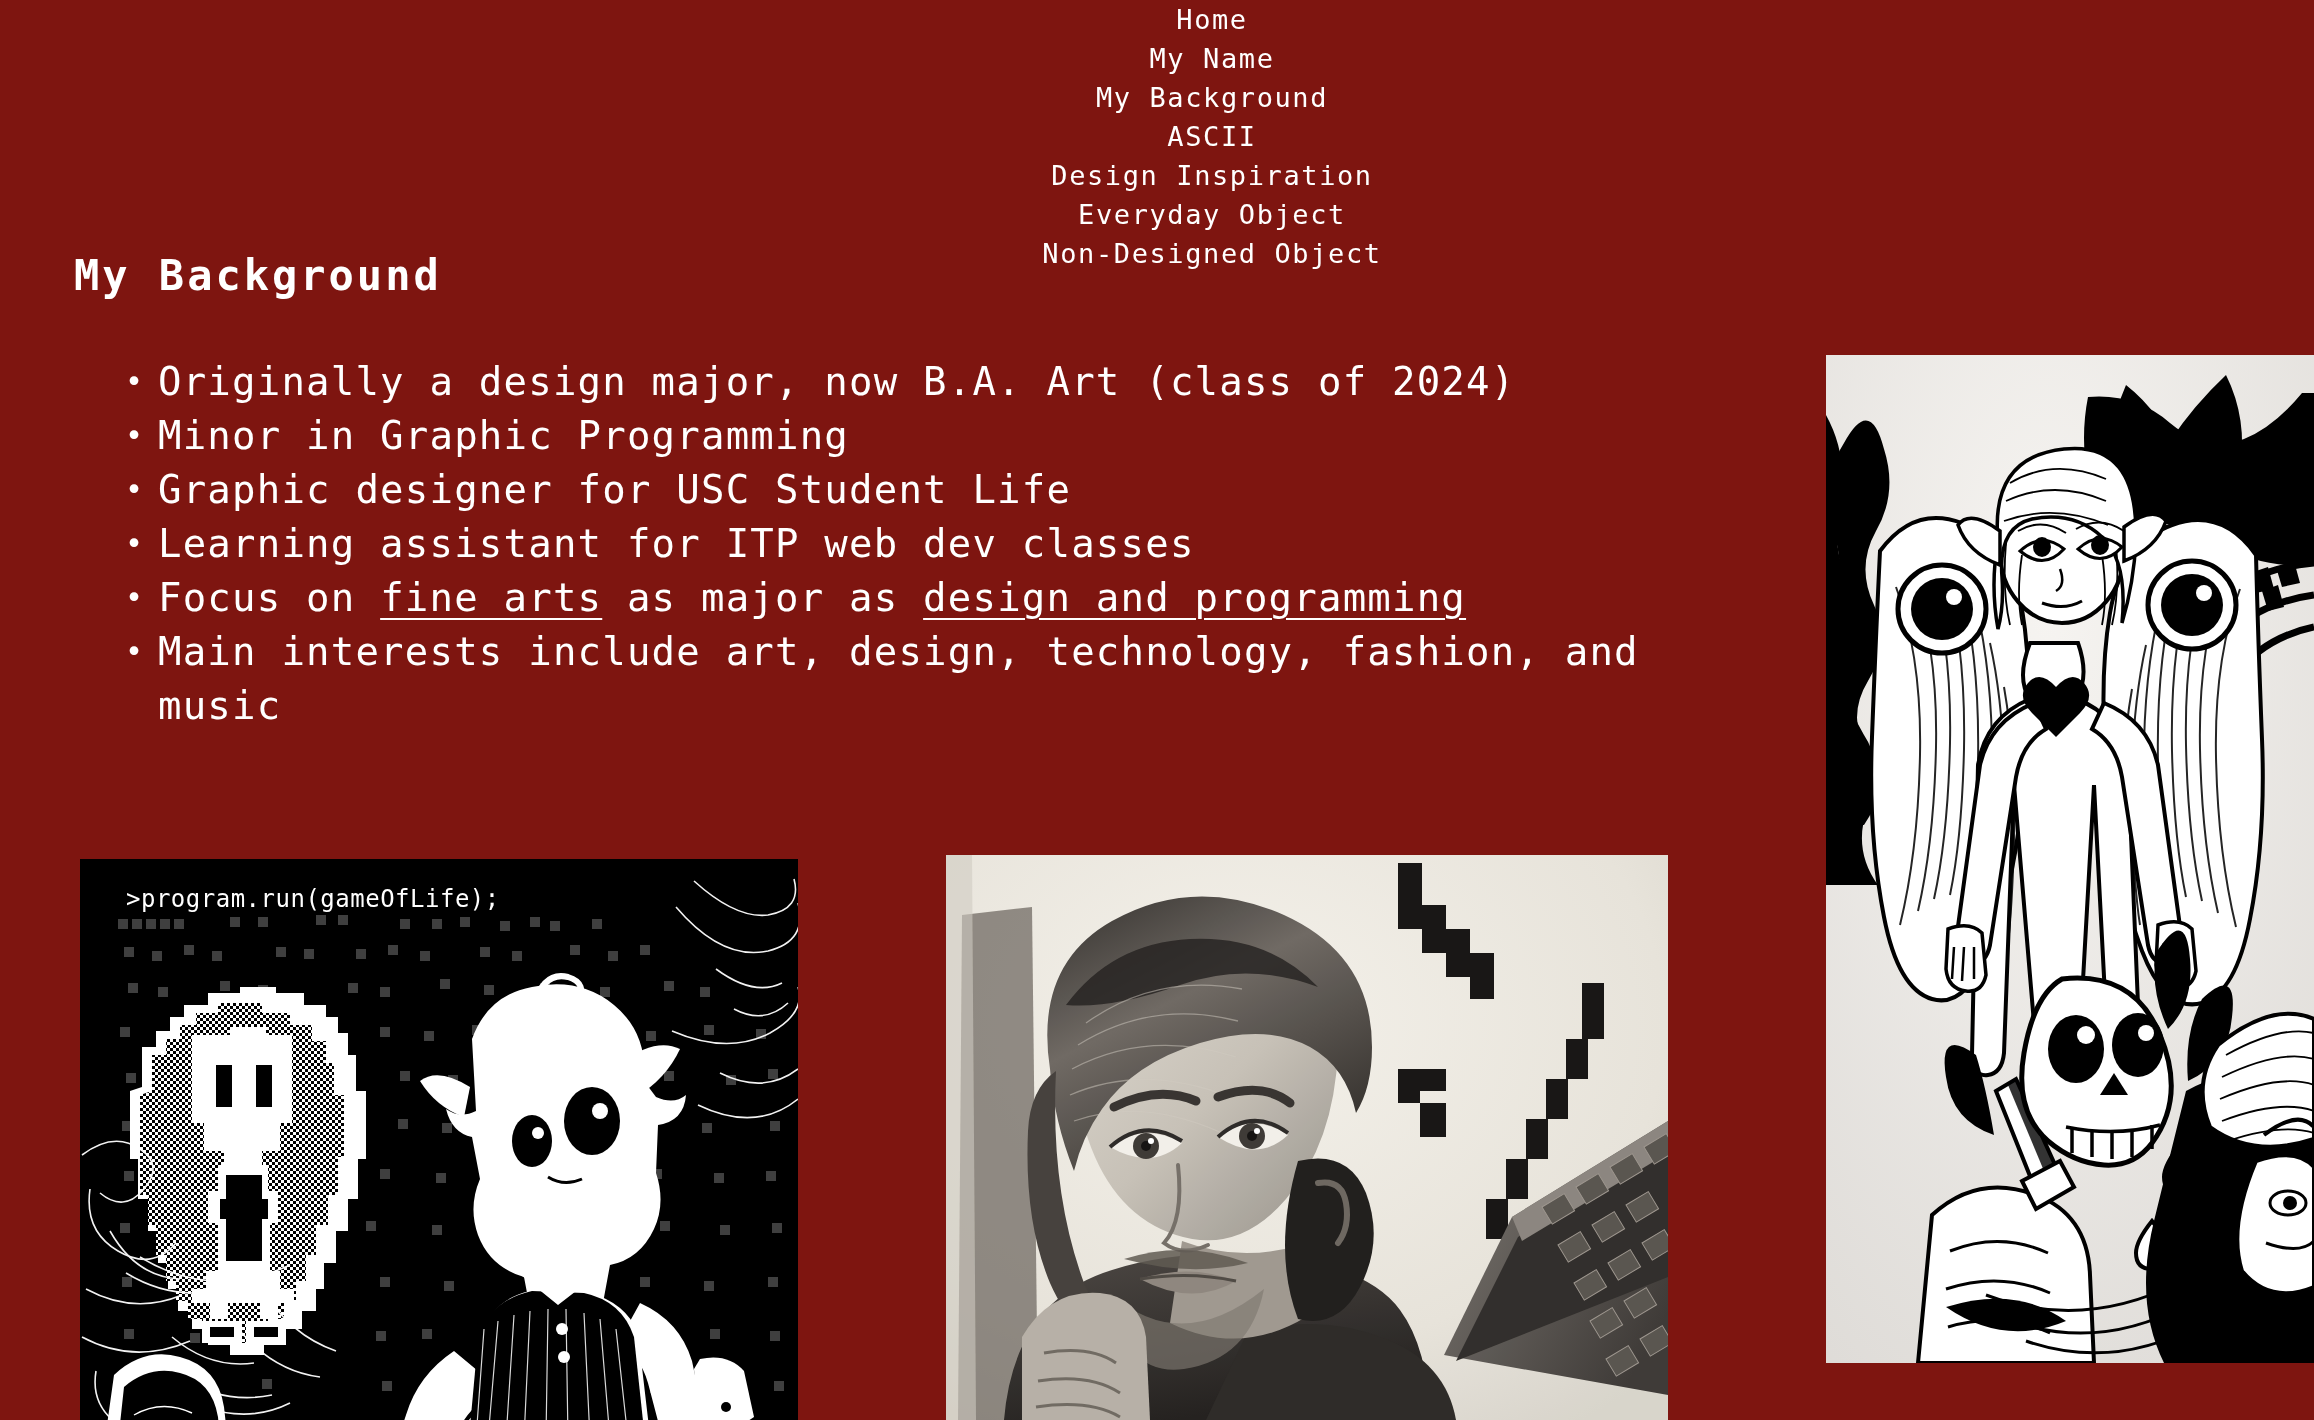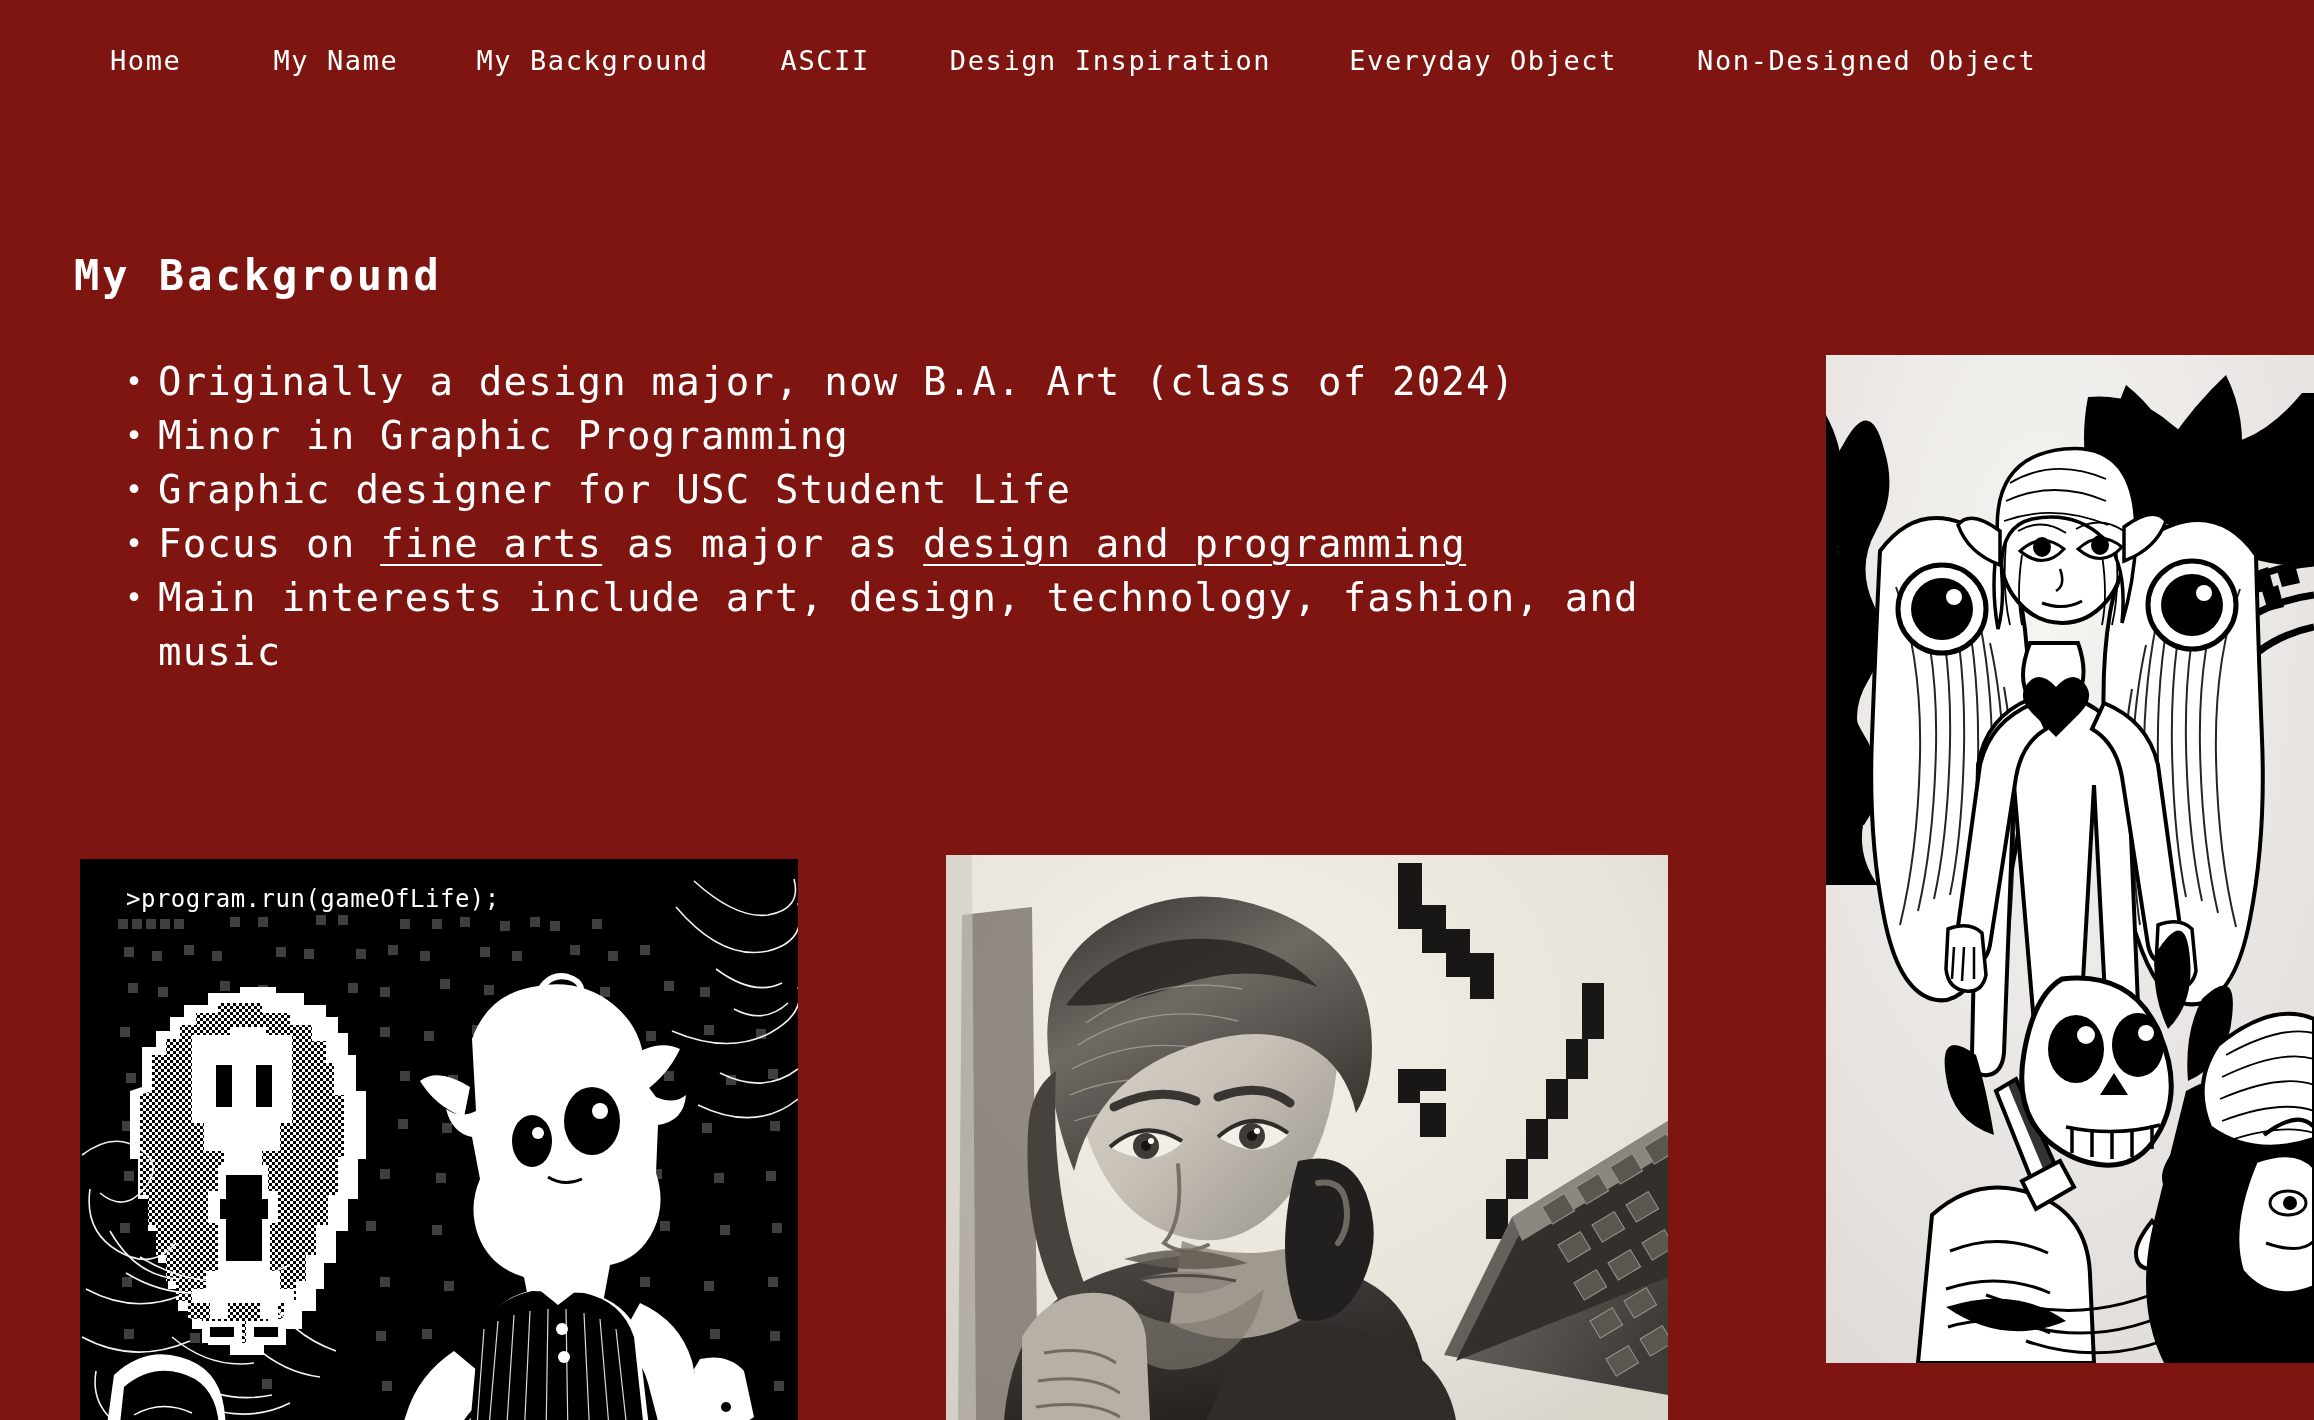--- a/index.html
+++ b/index.html
@@ -21,20 +21,21 @@
   #site-nav {
     position: absolute;
     top: 0;
     left: 0;
     width: 2314px;
     height: 120px;
     display: flex;
     align-items: center;
     padding-left: 110px;
     gap: 0;
+    flex-direction: column;
   }
   .nav-link {
     color: #ffffff;
     font-family: "DejaVu Sans Mono", "Liberation Mono", monospace;
     font-size: 27px;
     letter-spacing: 1.6px;
     text-decoration: none;
     white-space: nowrap;
     line-height: 1;
     padding: 6px 0;
@@ -154,20 +155,21 @@
   <span class="nav-gap g6"></span>
   <a class="nav-link" href="#">Non-Designed Object</a>
 </nav>
 
 <h1 id="page-title">My Background</h1>
 
 <ul id="background-list">
     <li><span>Originally a design major, now B.A. Art (class of 2024)</span></li>
     <li><span>Minor in Graphic Programming</span></li>
     <li><span>Graphic designer for USC Student Life</span></li>
+    <li><span>Learning assistant for ITP web dev classes</span></li>
     <li><span>Focus on </span><a class="inline-link" href="#">fine arts</a><span> as major as </span><a class="inline-link" href="#">design and programming</a></li>
     <li><span>Main interests include art, design, technology, fashion, and music</span></li>
   </ul>
 
 <div class="art-frame" id="art-gameoflife">
   <svg viewBox="0 0 718 561" preserveAspectRatio="none" aria-hidden="true">
     <defs>
       <pattern id="dots" width="17" height="17" patternUnits="userSpaceOnUse">
         <rect width="17" height="17" fill="#000"></rect>
         <rect x="1" y="1" width="9" height="9" fill="#4a4a4a"></rect>

